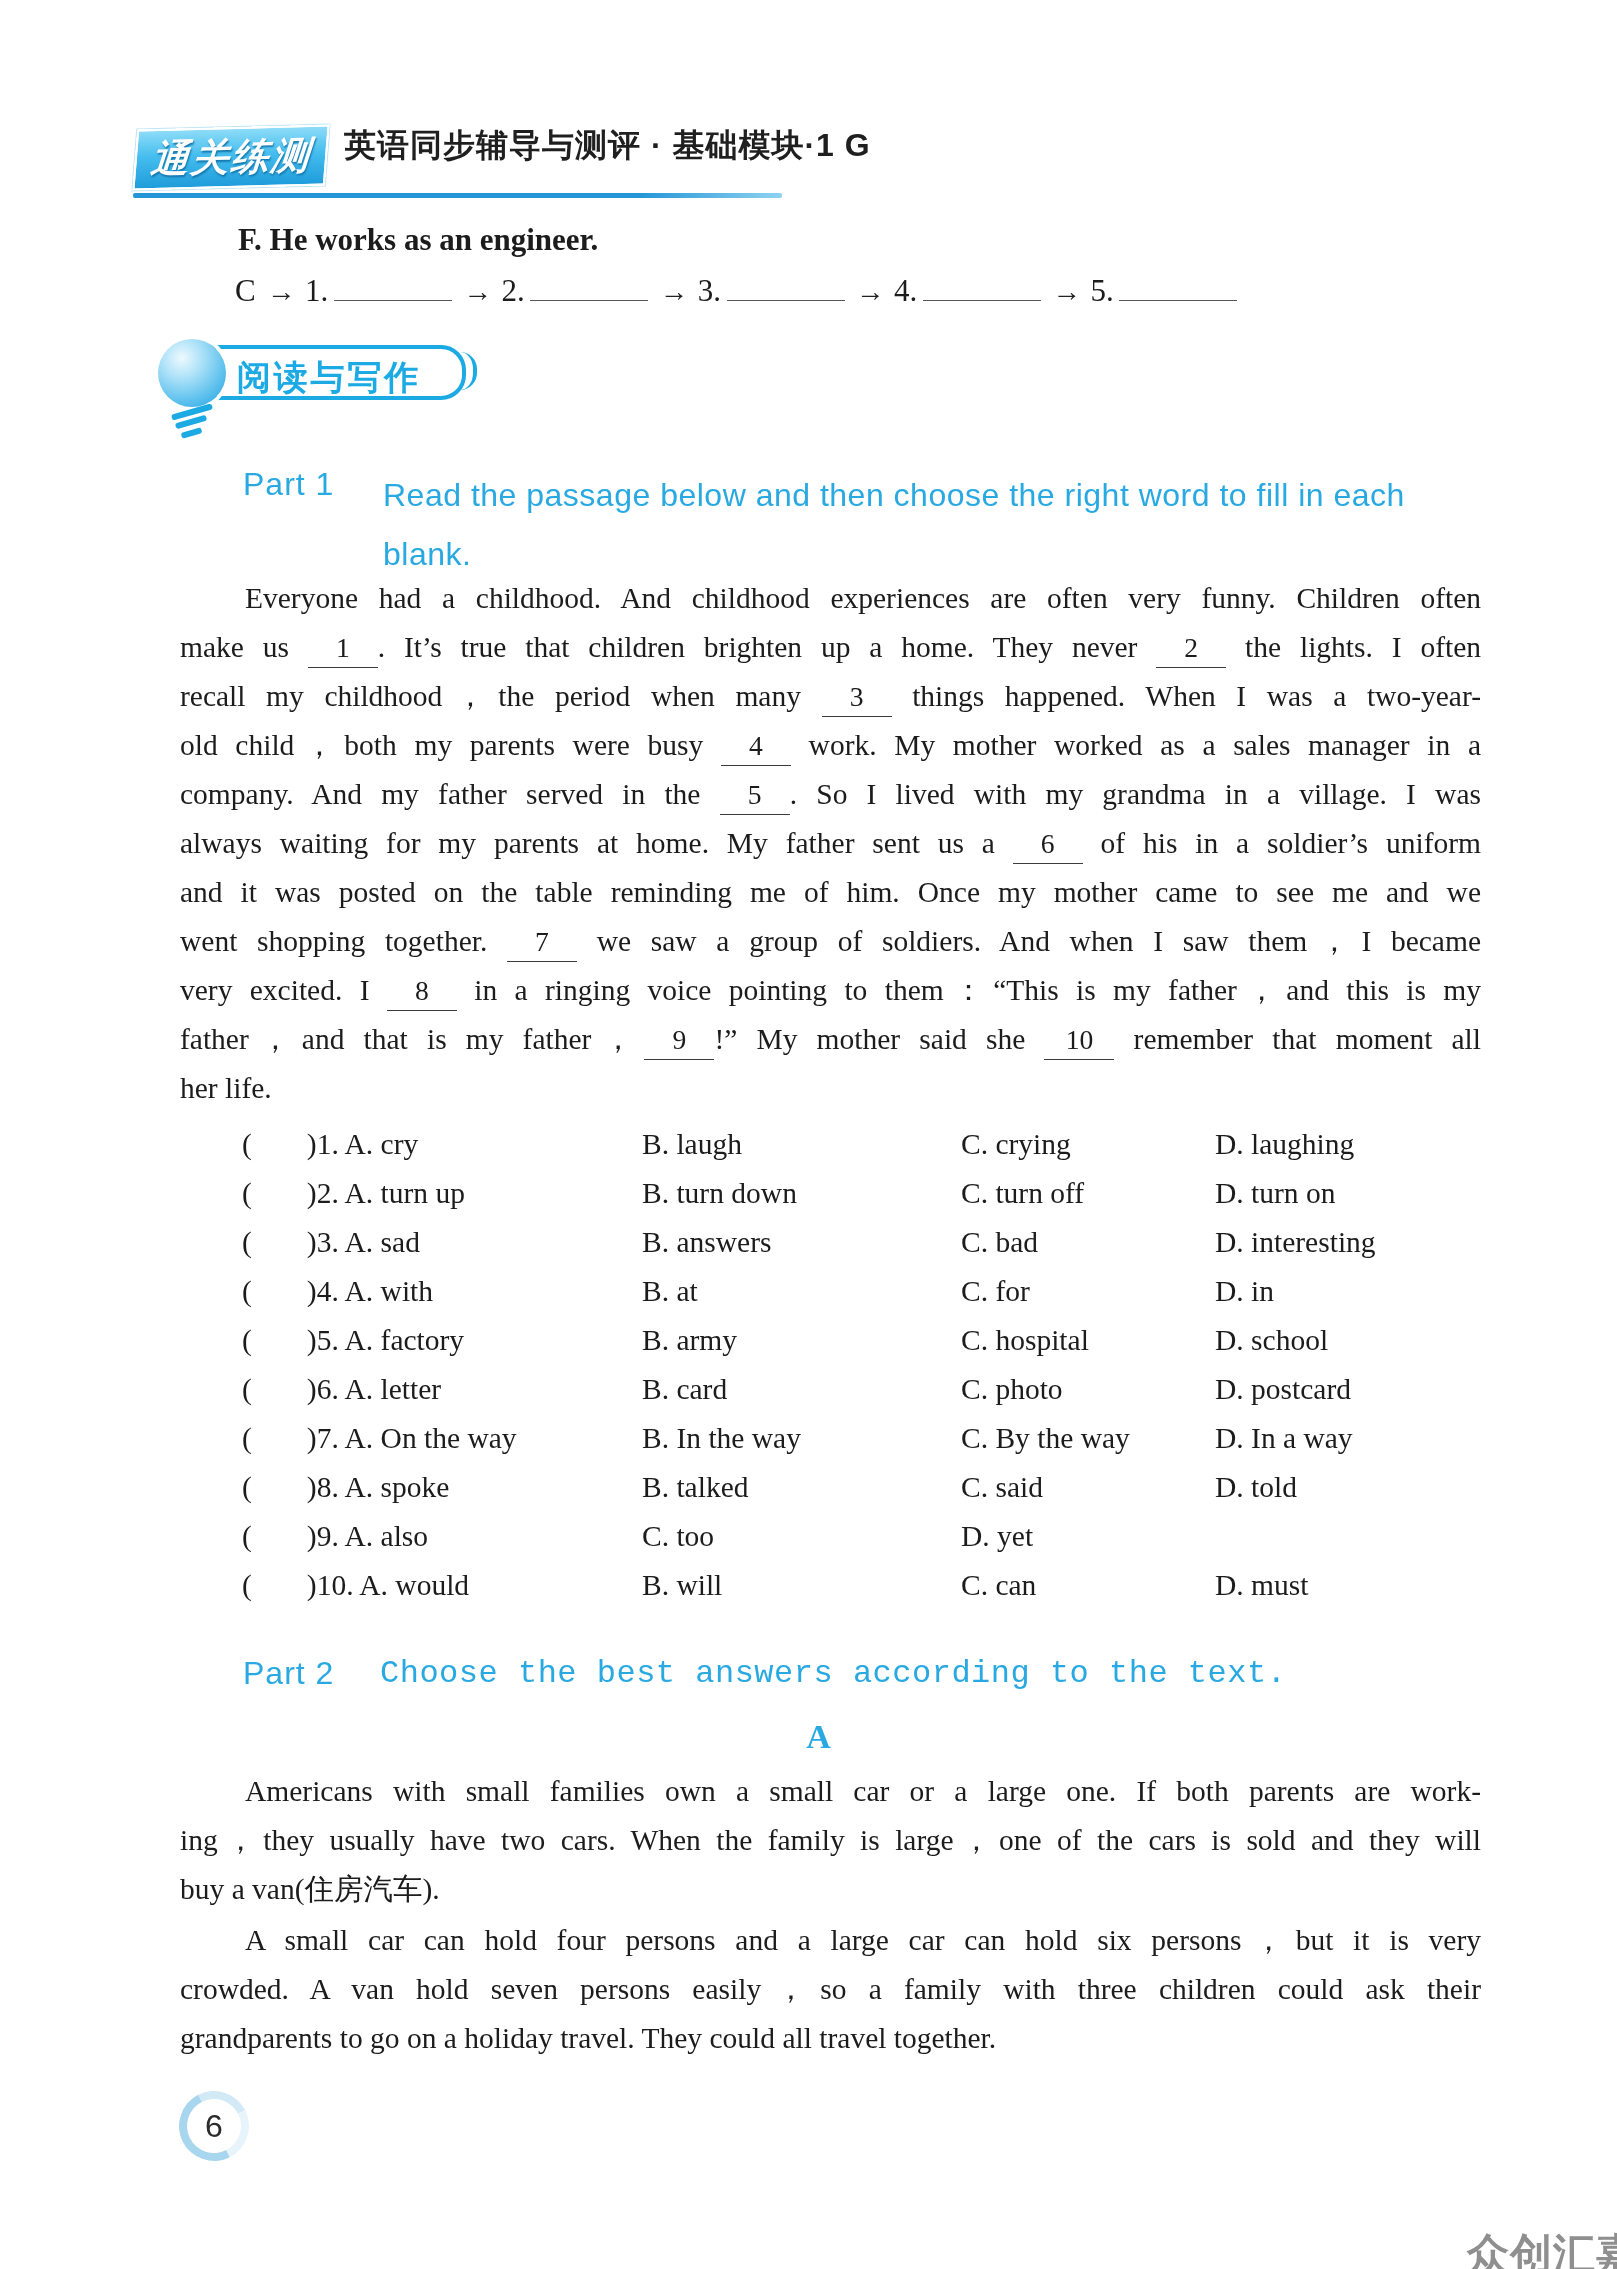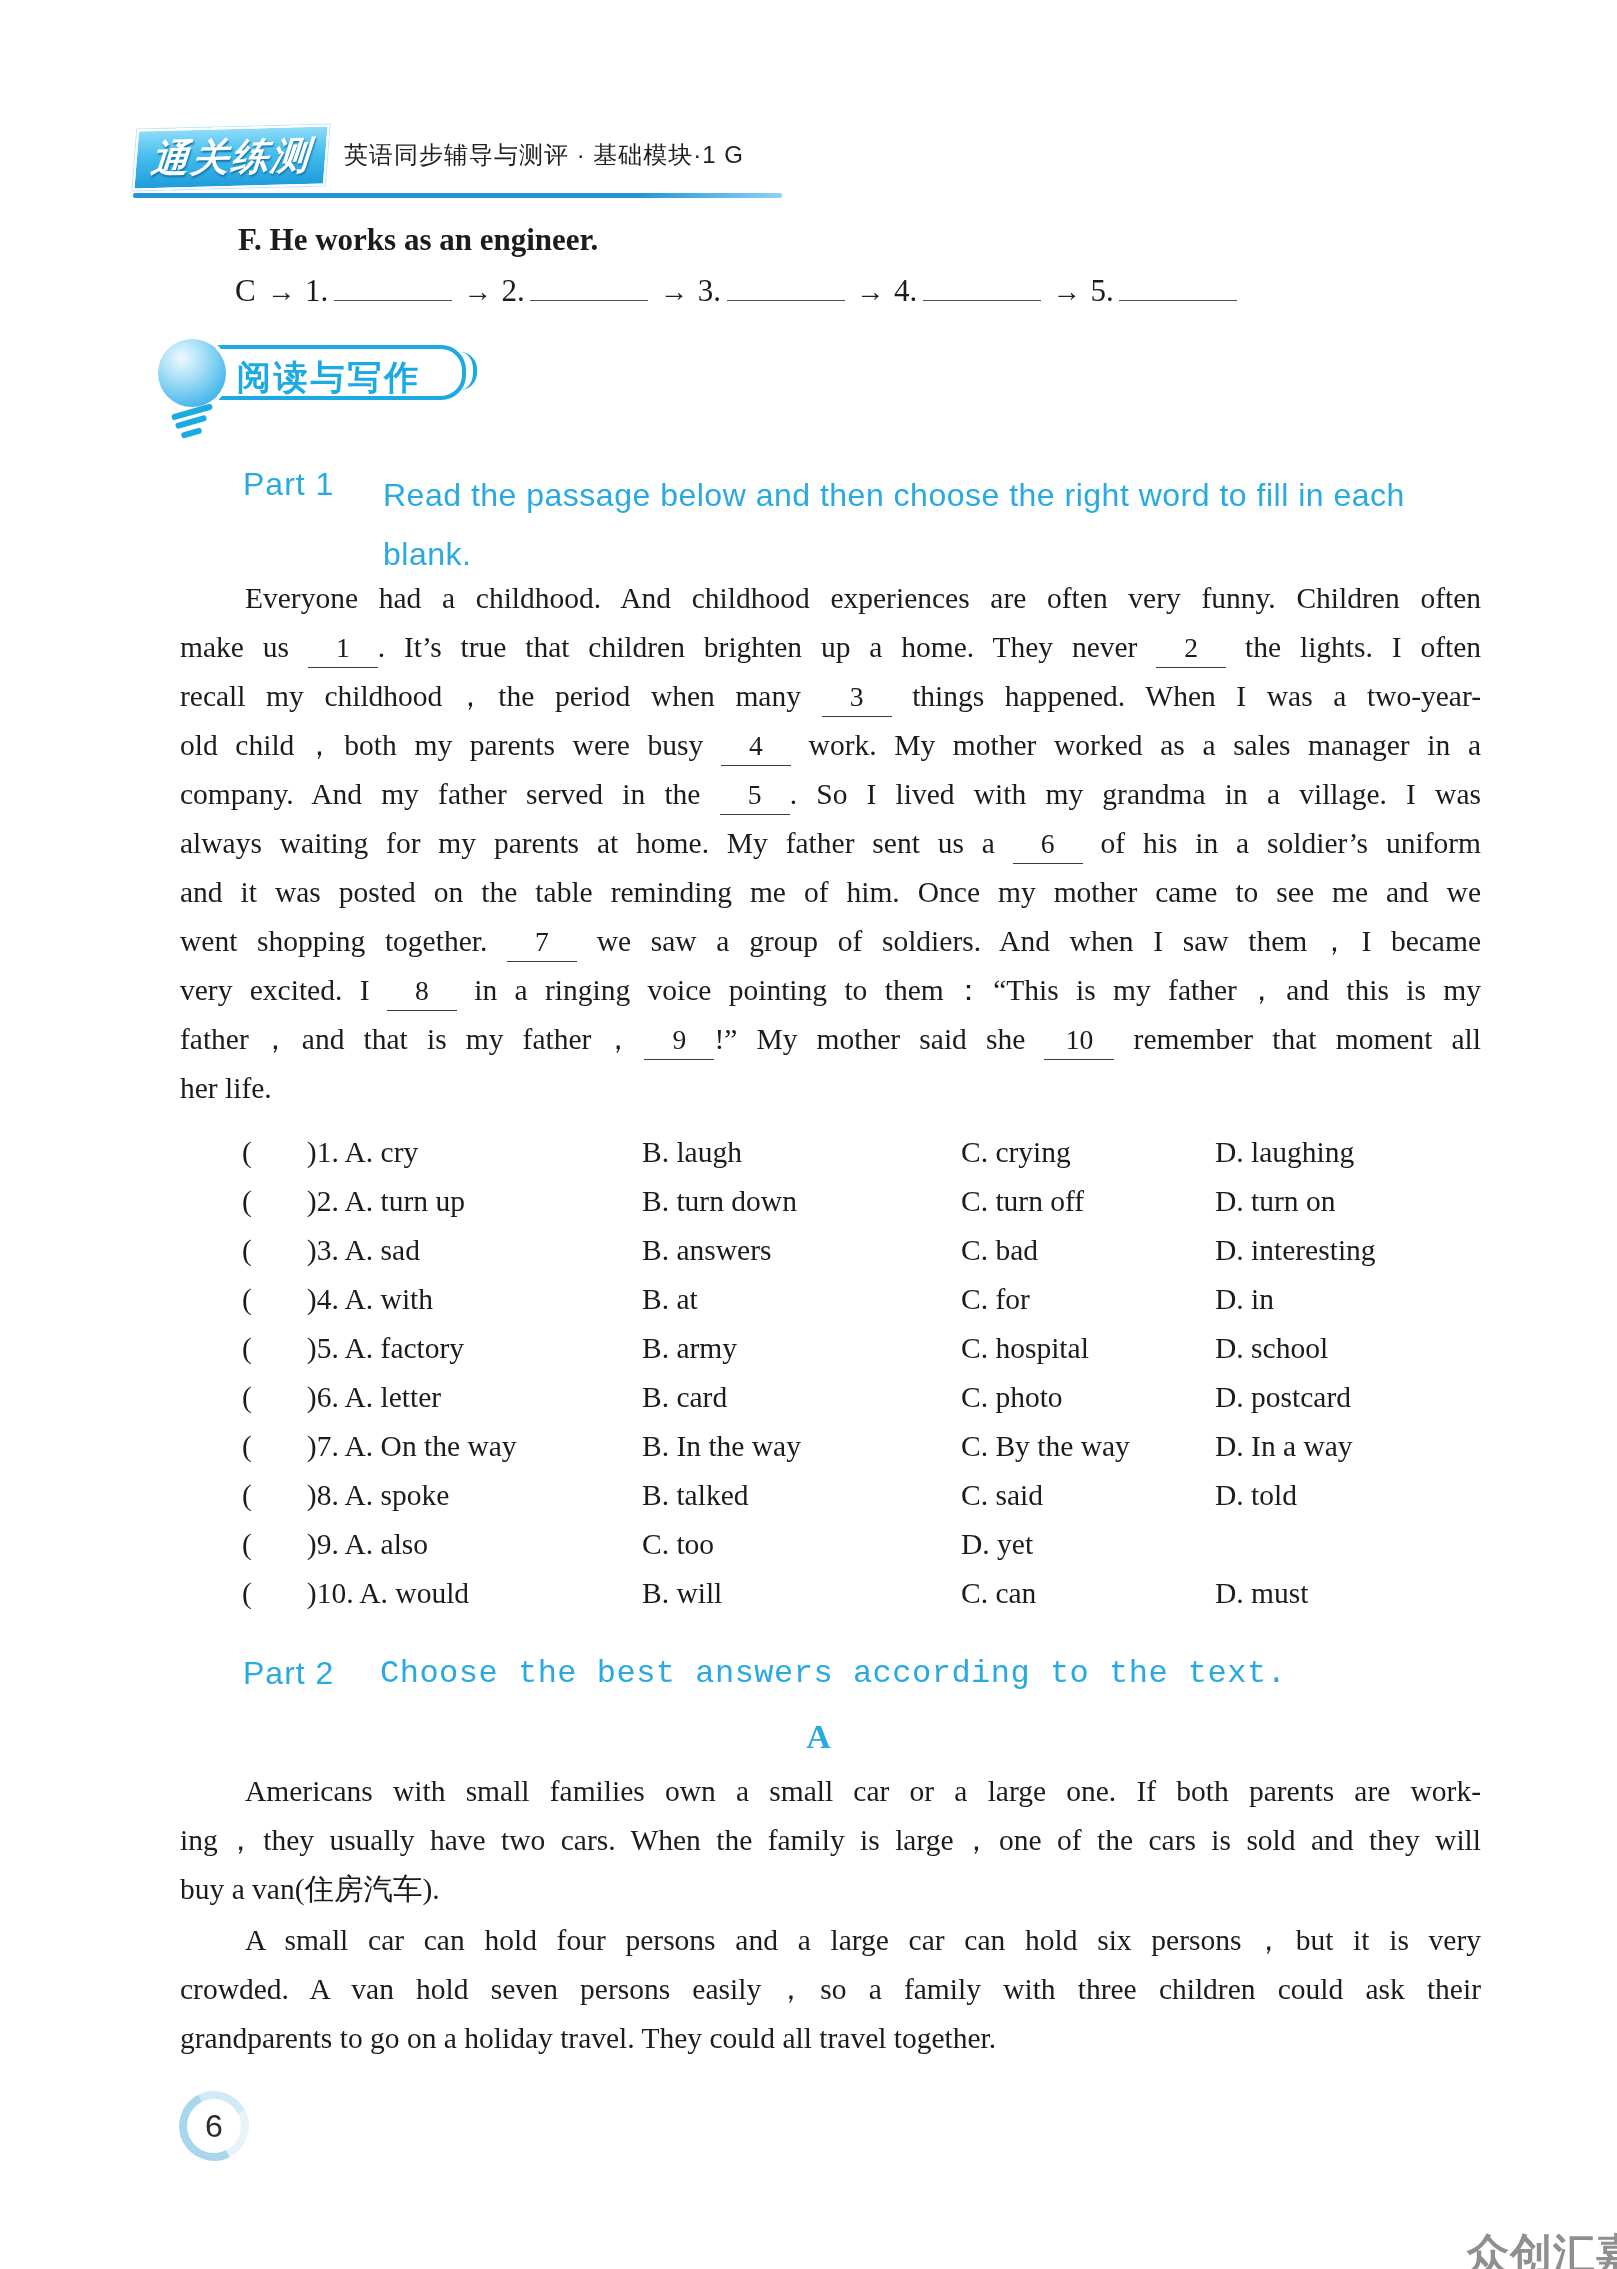--- a/index.html
+++ b/index.html
@@ -26,22 +26,22 @@
     background:linear-gradient(180deg,#8edcf8 0%,#45bdee 45%,#1f9cdb 100%);
     transform:skew(-6deg) rotate(-1.5deg);
     border:2.9px solid #fff;
     box-shadow:0 0 0 1px #bfe6f7;
     display:flex;align-items:center;justify-content:center;
     color:#fff;font-weight:bold;font-style:italic;
     font-size:38px;letter-spacing:1.9px;
     text-shadow:1px 1.9px 1.9px #1277ad;
   }
   .header-title{
-    position:absolute;left:344px;top:139px;
-    font-size:24px;font-weight:normal;color:#1f1f1f;letter-spacing:1px;
+    position:absolute;left:344px;top:124px;
+    font-size:32px;font-weight:bold;color:#1f1f1f;letter-spacing:1px;
   }
   .header-rule{
     position:absolute;left:133px;top:193px;width:649px;height:4.8px;
     background:linear-gradient(90deg,var(--rule) 0%,var(--rule) 78%,#8fd2f1 100%);
     border-radius:1.9px;
   }
 
   
   .item-f{position:absolute;left:238px;top:222px;font-size:31px;font-weight:bold;}
   .sequence-line{position:absolute;left:235px;top:267px;font-size:31px;white-space:nowrap;}
@@ -113,21 +113,21 @@
     border-bottom:1.9px solid #3c3c3c;
     text-align:center;text-align-last:center;text-indent:0;
     font-size:27.6px;line-height:38px;
   }
   .passage-a-label{
     position:absolute;left:168px;top:1718px;width:1301px;text-align:center;
     color:var(--accent);font-size:34px;font-weight:bold;
   }
 
   
-  .questions{position:absolute;left:242px;top:1120px;width:1186px;font-size:29.5px;margin-top:8px;}
+  .questions{position:absolute;left:242px;top:1120px;width:1186px;font-size:29.5px;}
   .q-row{
     display:grid;grid-template-columns:400px 319px 254px 1fr;
     height:49px;line-height:49px;white-space:nowrap;
   }
   .q-gap{display:inline-block;width:55px;}
 
   
   .page-num-badge{position:absolute;left:179px;top:2091px;width:70px;height:70px;}
   .page-ring{
     position:absolute;inset:0;border-radius:50%;

